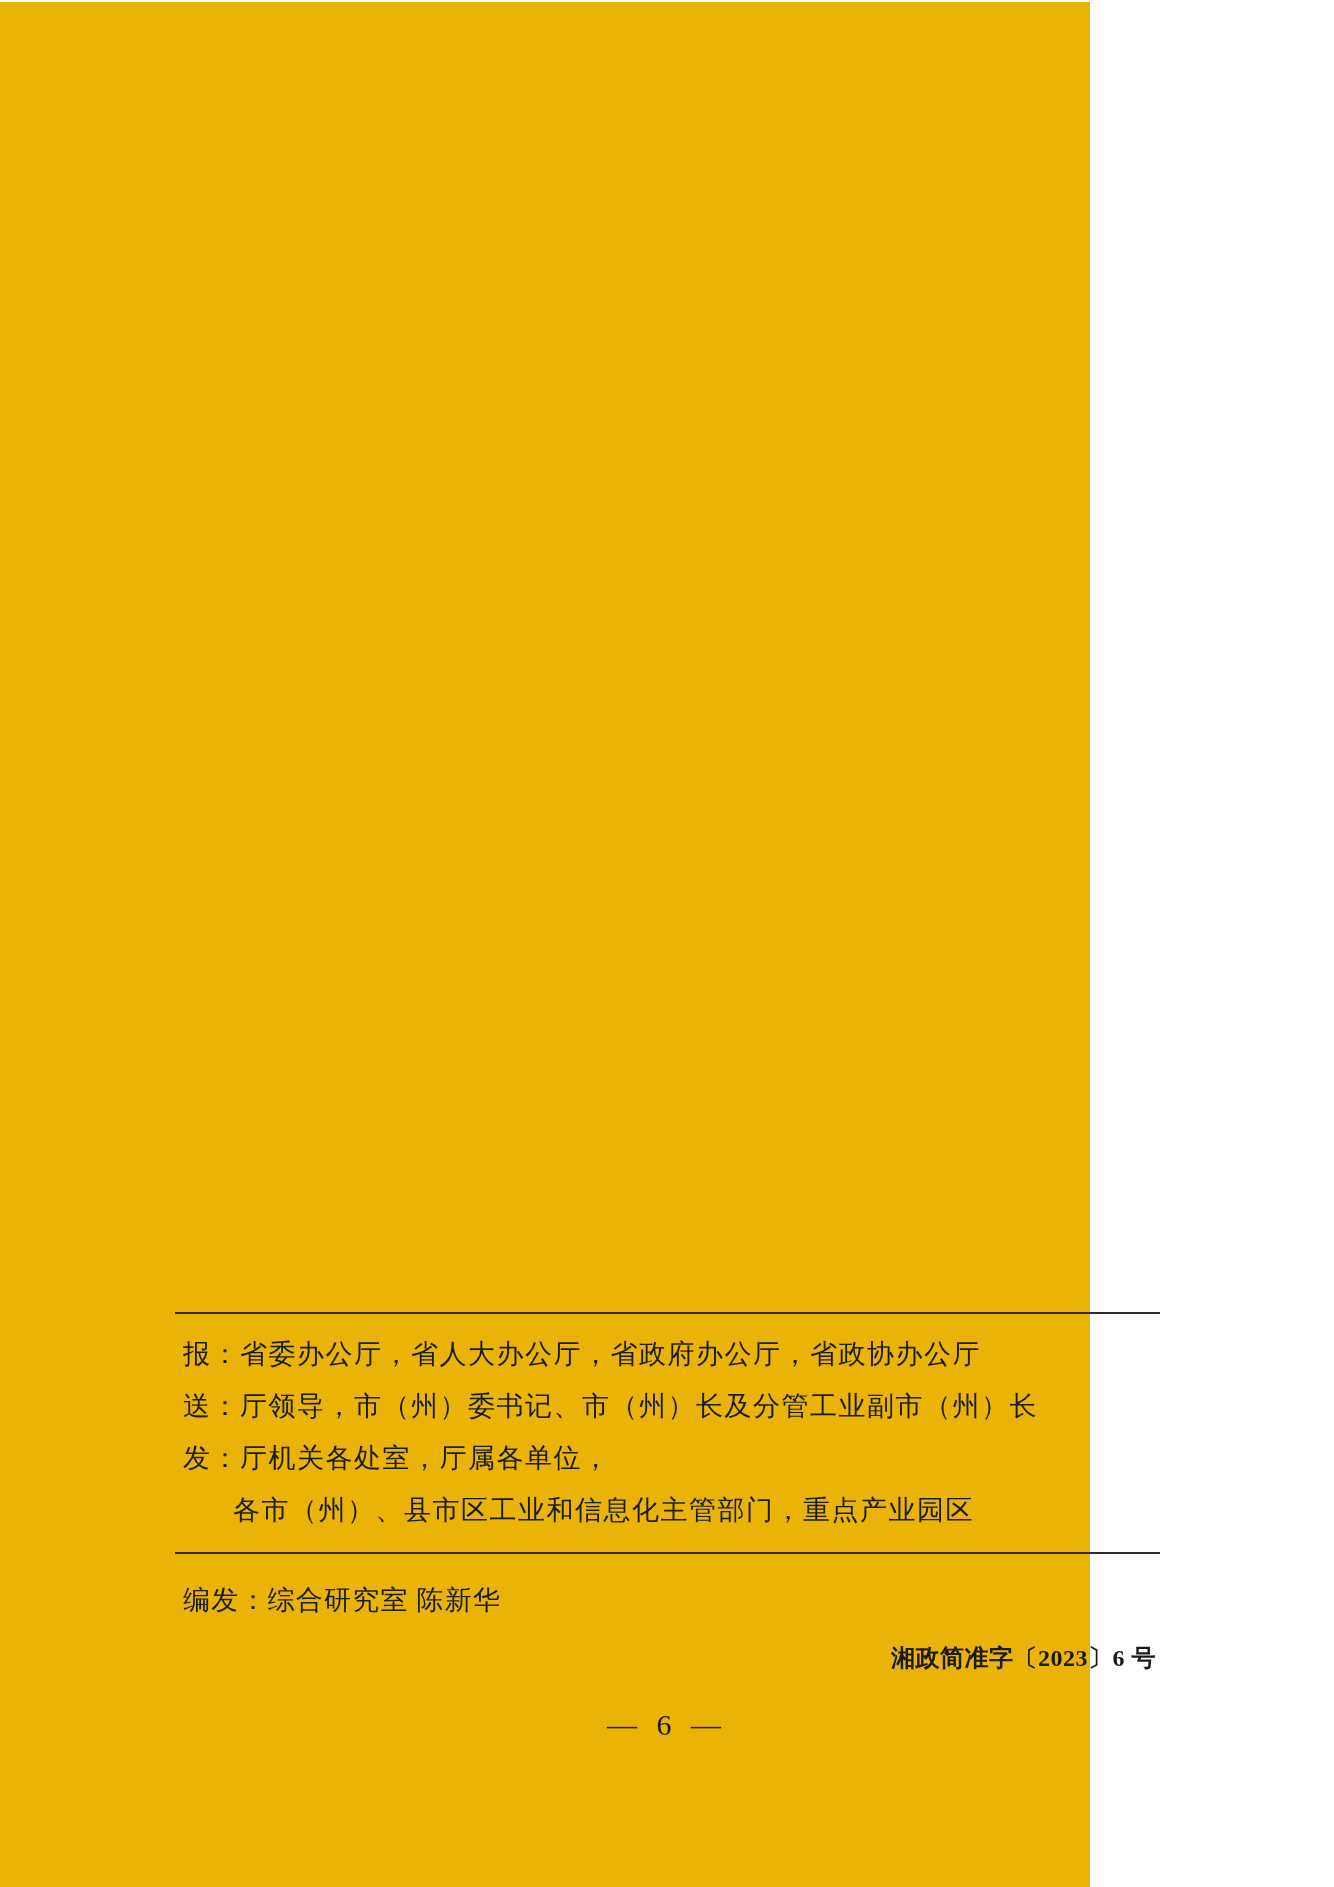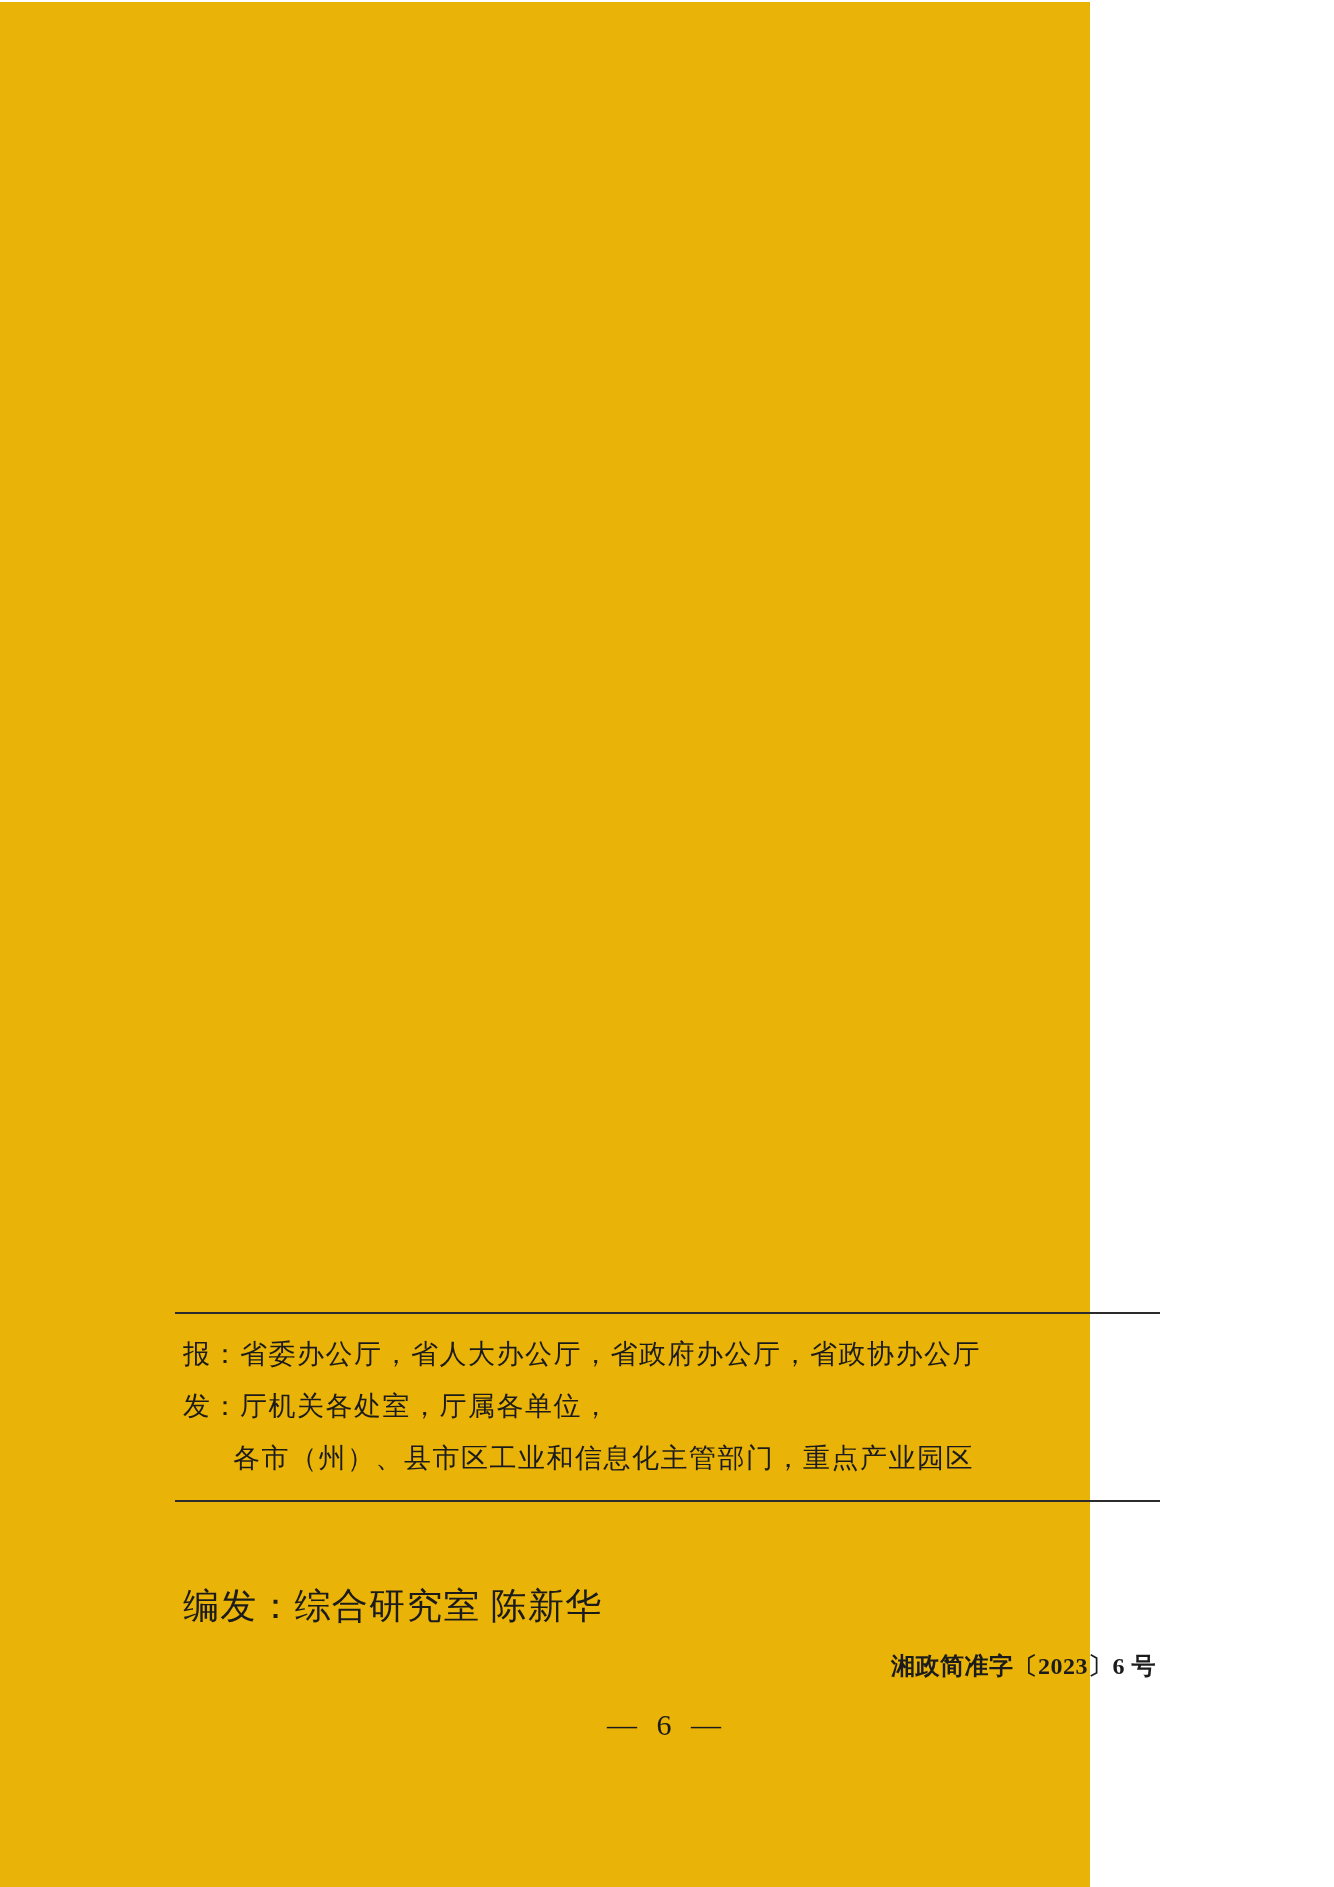--- a/index.html
+++ b/index.html
@@ -58,42 +58,41 @@
 
   
   .editor-row {
     position: absolute;
     left: 175px;
     top: 1580px;
     width: 985px;
     display: flex;
     justify-content: space-between;
     align-items: flex-start;
-    font-size: 36px;
+    font-size: 27px;
     letter-spacing: 1.2px;
     color: #1b1b1b;
     box-sizing: border-box;
     padding: 0 4px 0 8px;
   }
   .editor-row .left { white-space: nowrap; }
   .editor-row .right { white-space: nowrap; }
 
   .doc-number {
     position: absolute;
     left: 175px;
     top: 1640px;
     width: 985px;
     text-align: right;
     font-size: 24px;
     font-weight: bold;
     letter-spacing: 0.5px;
     color: #1b1b1b;
     box-sizing: border-box;
     padding-right: 4px;
-    margin-top: 8px;
   }
 
   .page-number {
     position: absolute;
     left: 0;
     top: 1706px;
     width: 1334px;
     text-align: center;
     font-size: 30px;
     letter-spacing: 6px;
@@ -102,20 +101,21 @@
 </style>
 </head>
 <body>
 
 <div class="page">
 
   <div class="body-blank"></div>
 
   <div class="dist-block">
     <div class="dist-line">报：省委办公厅，省人大办公厅，省政府办公厅，省政协办公厅</div>
+    <div class="dist-line">送：厅领导，市（州）委书记、市（州）长及分管工业副市（州）长</div>
     <div class="dist-line">发：厅机关各处室，厅属各单位，</div>
     <div class="dist-line indent">各市（州）、县市区工业和信息化主管部门，重点产业园区</div>
   </div>
 
   <div class="editor-row">
     <span class="left">编发：综合研究室  陈新华</span>
   </div>
 
   <div class="doc-number">湘政简准字〔2023〕6 号</div>
 

